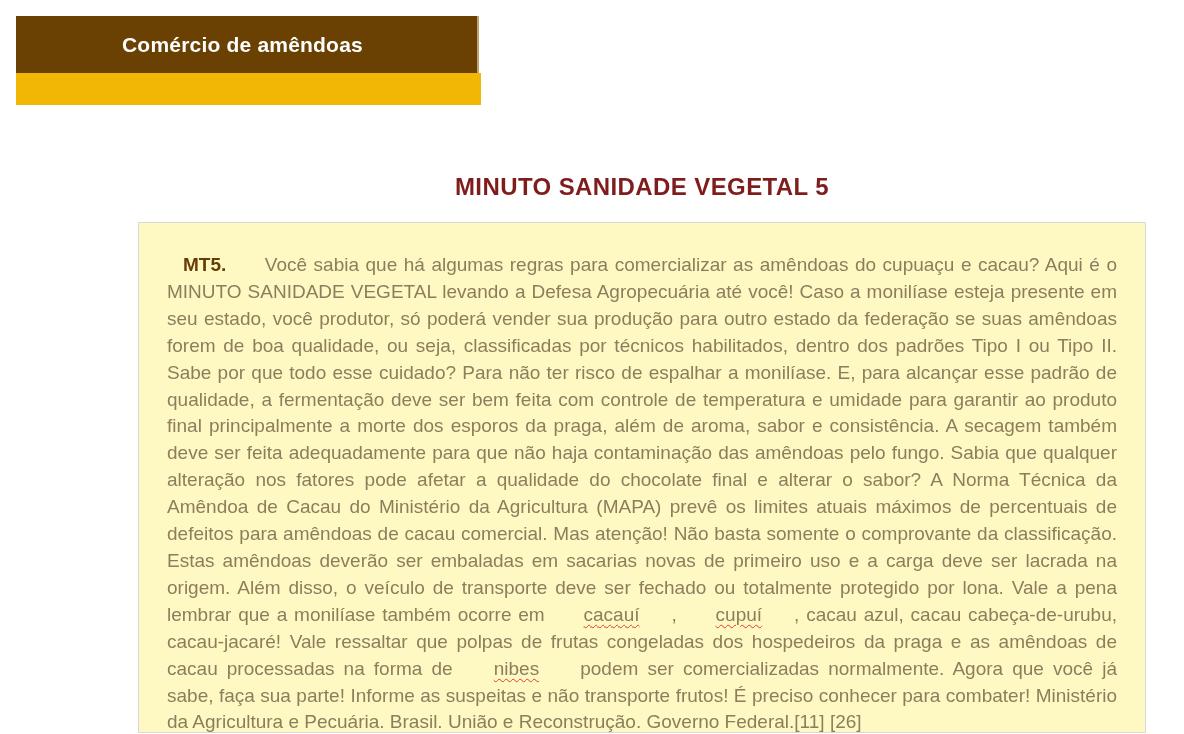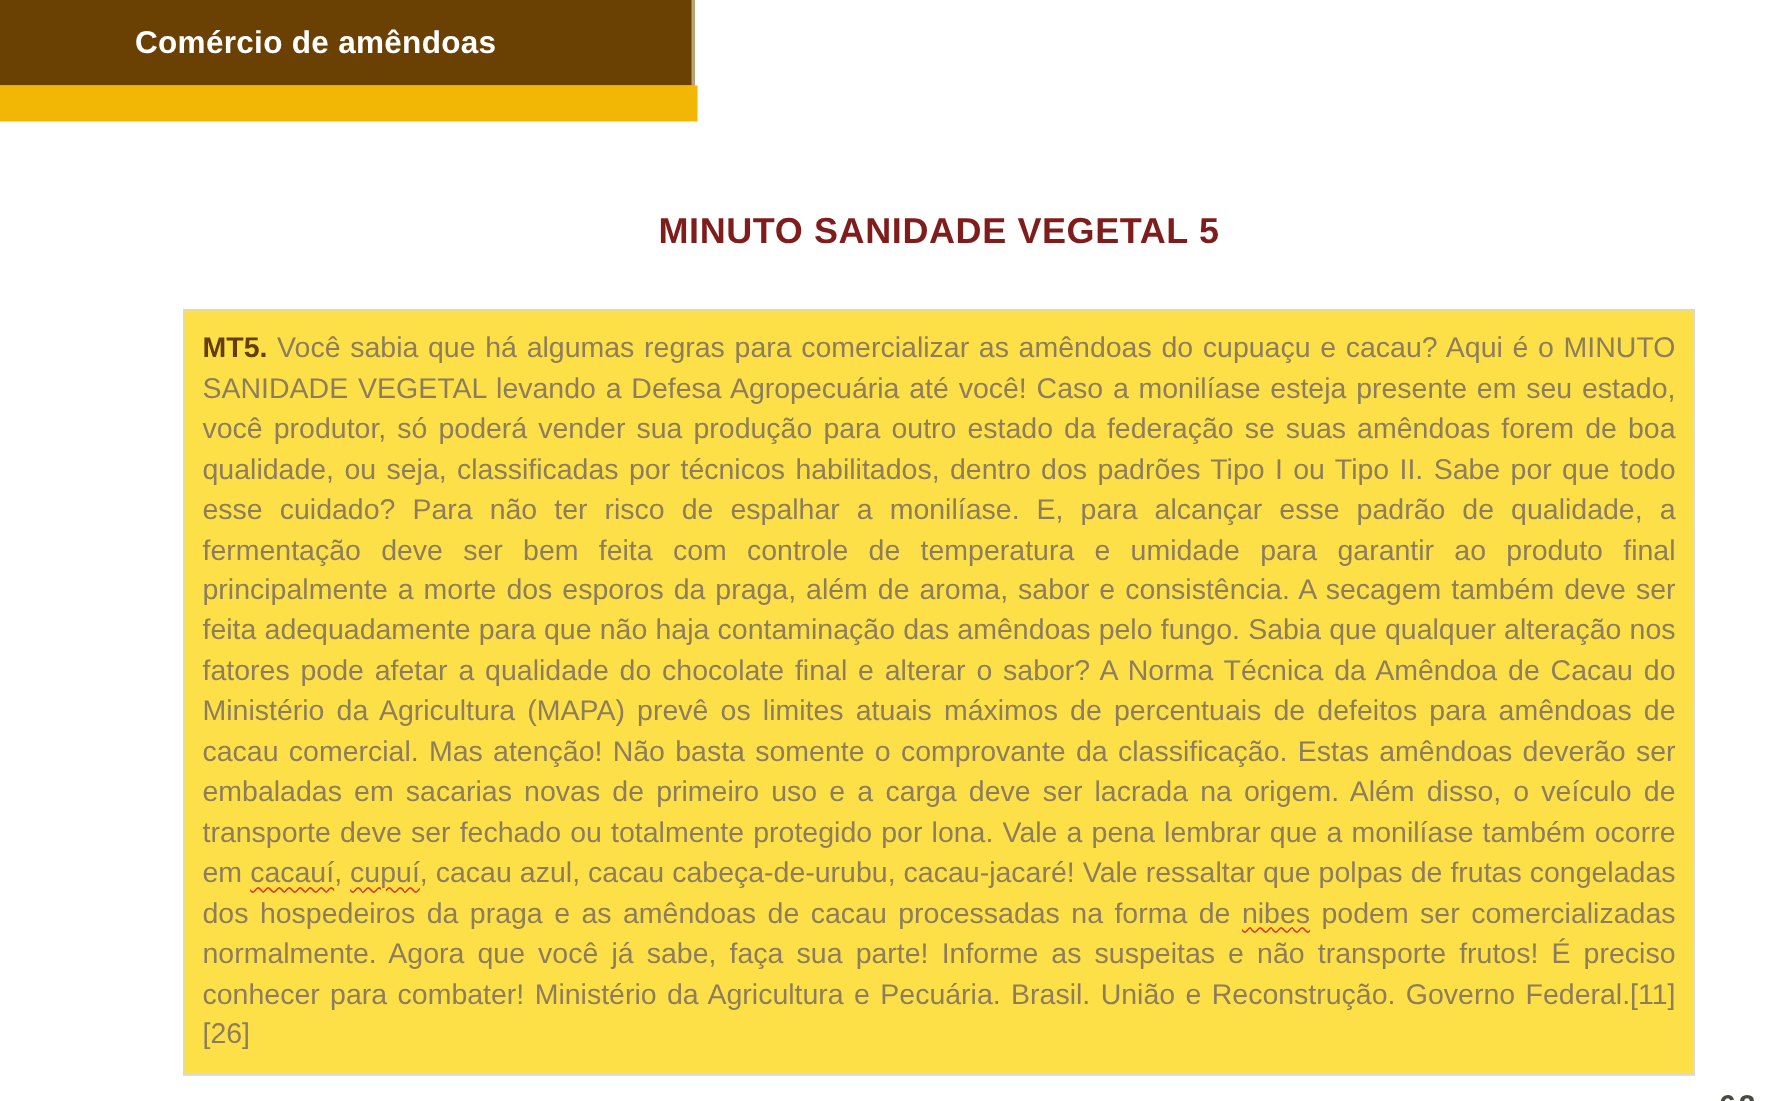--- a/index.html
+++ b/index.html
@@ -1,15 +1,15 @@
 <!DOCTYPE html>
 <html><head>
 <meta charset="utf-8">
 <style>
-  * { margin:0; padding:0; box-sizing:border-box; }
+  * { margin:0; padding:16px; box-sizing:border-box; }
   html, body { width:1184px; height:734px; }
   body {
     position:relative;
     background:#ffffff;
     overflow:hidden;
     font-family:"Liberation Sans", sans-serif;
   }
 
   
   .header-bar {
@@ -41,21 +41,21 @@
     font-size:24px;
     font-weight:bold;
     color:#7f1d1d;
     letter-spacing:0.4px;
   }
 
   
   .text-box {
     position:absolute; left:122px; top:206px;
     width:1008px; height:511px;
-    background:#fde047;
+    background:#fef9c3;
     border:1px solid #d8d8d8;
     padding:13px 12px 12px 12px;
   }
   .body-paragraph {
     font-size:19px;
     line-height:26.9px;
     color:#8d7d5d;
     text-align:justify;
   }
   .seg-bold {

